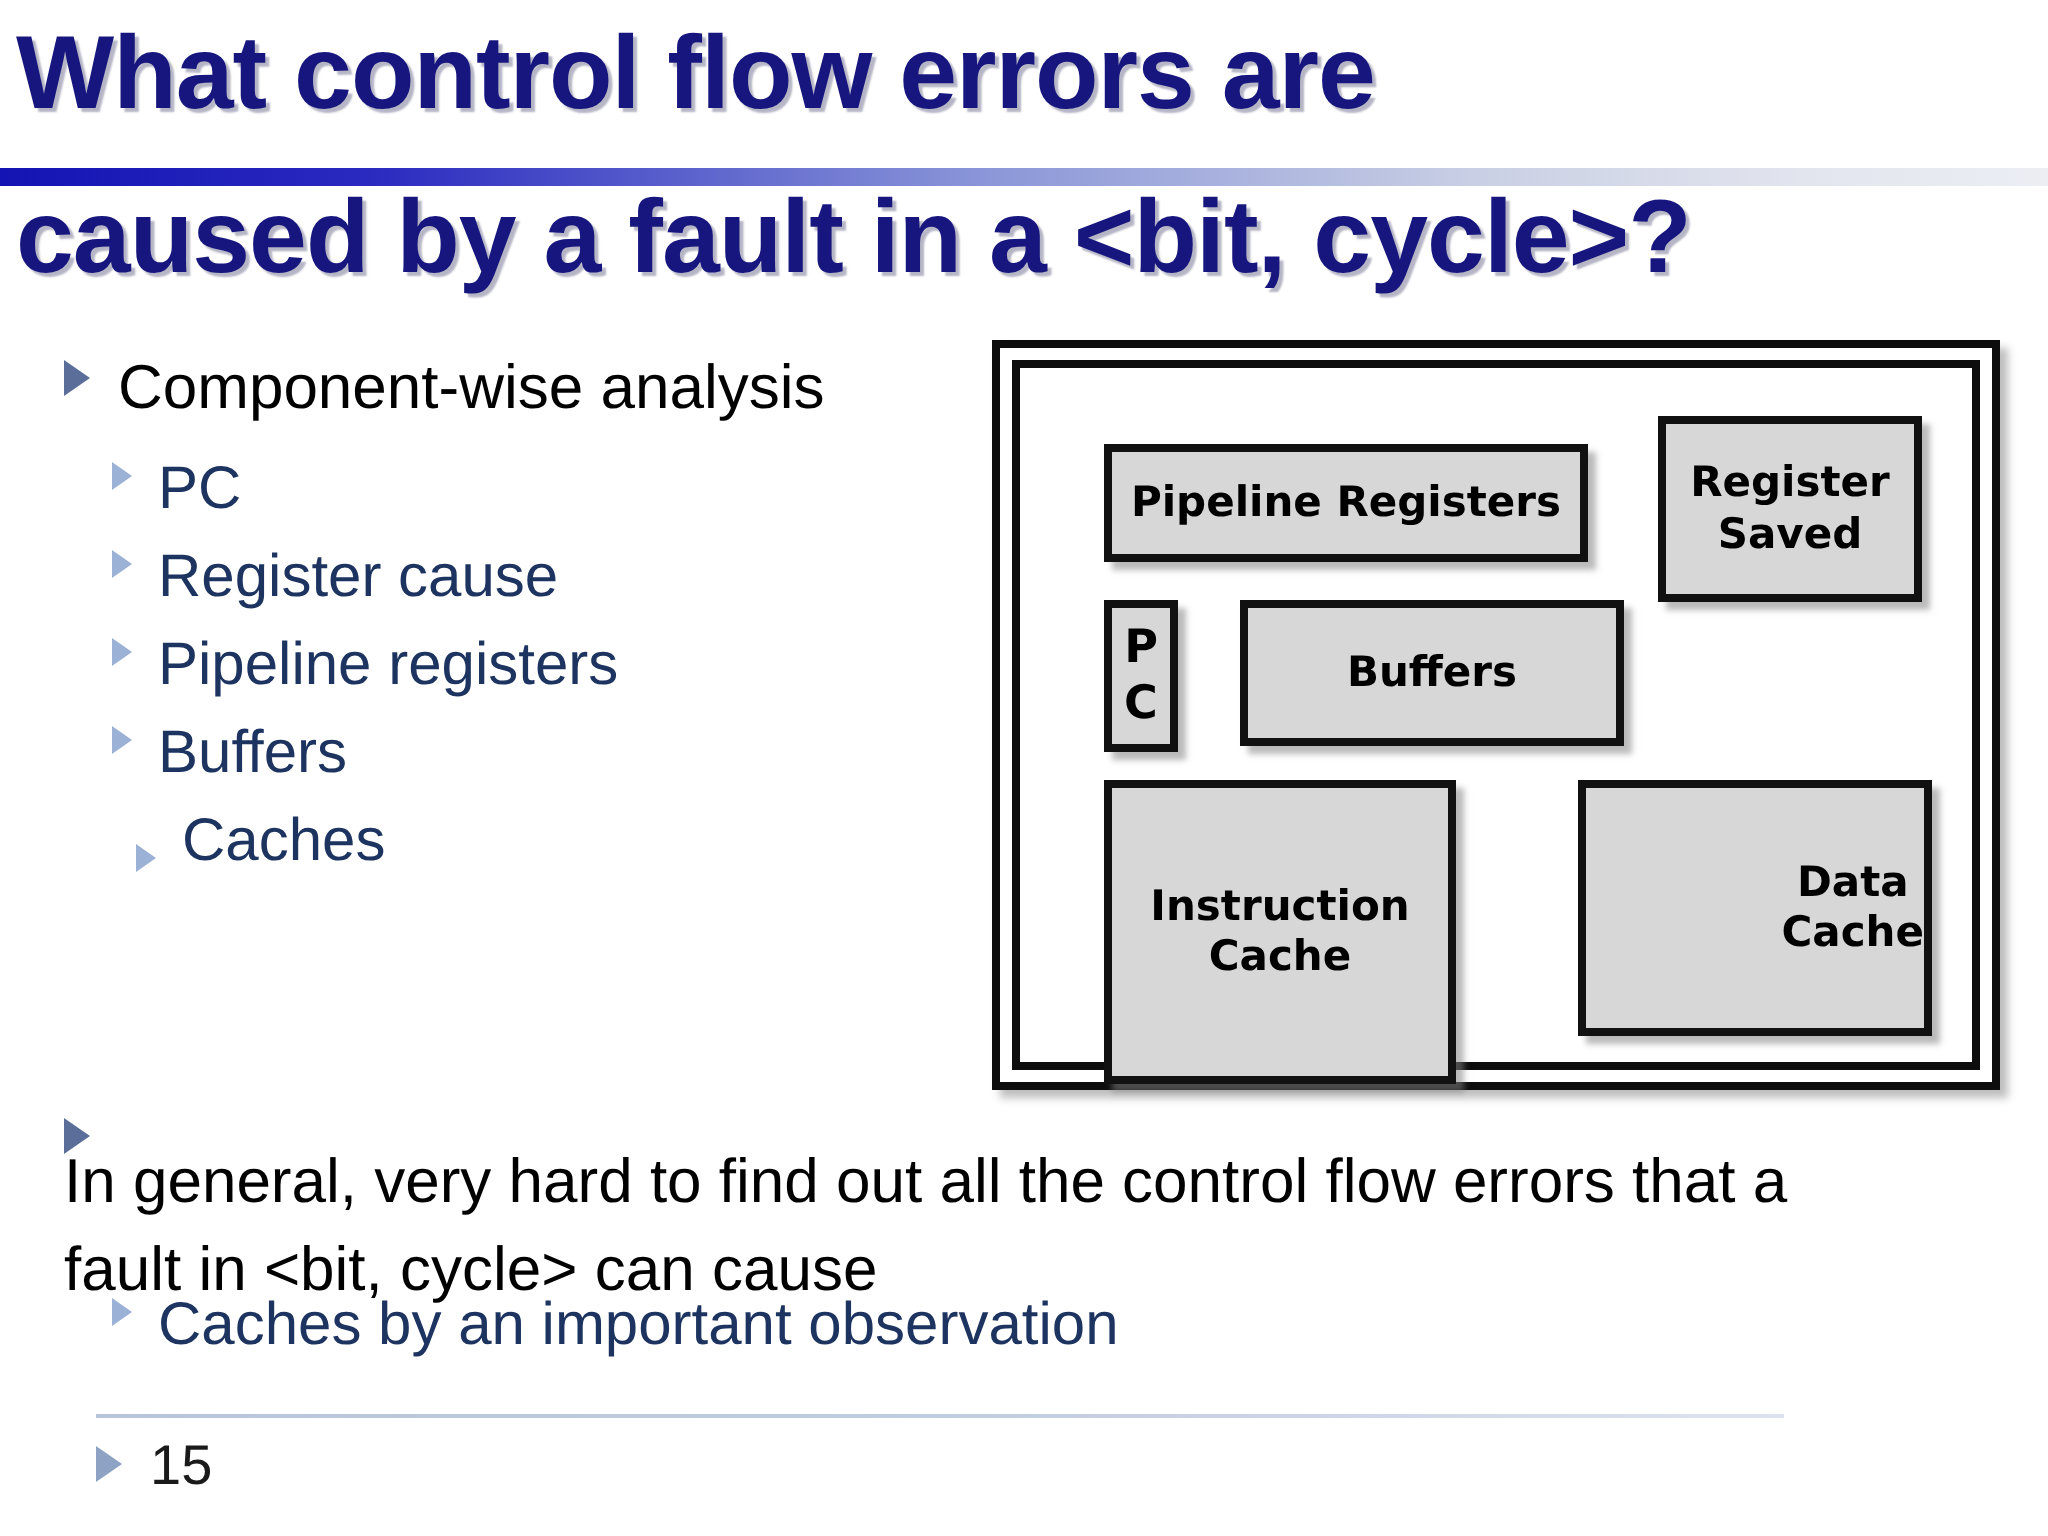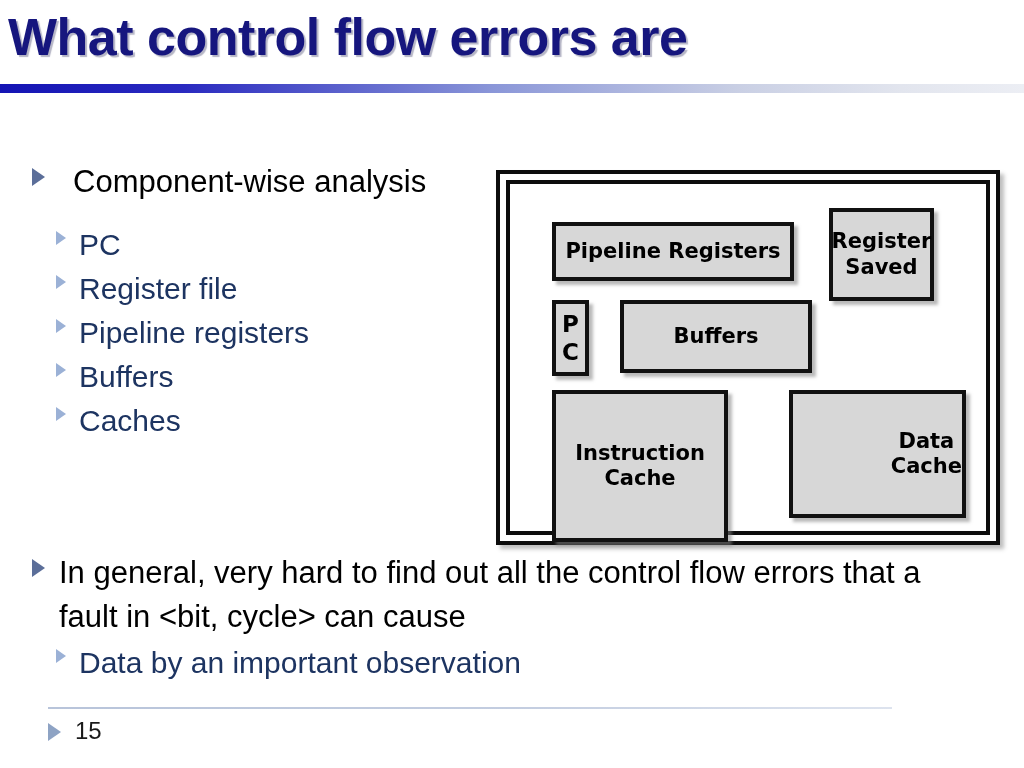--- a/index.html
+++ b/index.html
@@ -86,32 +86,32 @@
     color: #000000;
     font-weight: normal;
   }
   .txt-lvl2 {
     font-size: 30px;
     line-height: 1.44;
     color: #1d3461;
     font-weight: normal;
   }
   .txt-page {
-    font-size: 24px;
+    font-size: 28px;
     color: #1a1a1a;
     line-height: 1.1;
   }
 
-  #b-main1   { left: 32px; top: 160px; width: 470px; gap: 14px; }
+  #b-main1   { left: 32px; top: 172px; width: 470px; }
   #b-sub1    { left: 56px; top: 223px; }
   #b-sub2    { left: 56px; top: 267px; }
   #b-sub3    { left: 56px; top: 311px; }
   #b-sub4    { left: 56px; top: 355px; }
-  #b-sub5    { left: 56px; top: 399px; }
-  #b-main2   { left: 32px; top: 551px; width: 900px; }
+  #b-sub5    { left: 68px; top: 399px; align-items: center; }
+  #b-main2   { left: 32px; top: 551px; width: 900px; flex-direction: column; }
   #b-sub6    { left: 56px; top: 641px; }
 
   
   #footer-rule {
     position: absolute;
     left: 48px;
     top: 707px;
     width: 844px;
     height: 2px;
     background: linear-gradient(to right, #b8c4da 0%, #c3cde0 55%, #dde3ee 100%);
@@ -153,50 +153,51 @@
     align-items: center;
     justify-content: center;
     text-align: center;
     font-weight: bold;
     color: #000000;
     font-size: 21px;
     line-height: 1.20;
     font-family: "DejaVu Sans", sans-serif;
   }
   #box-pipeline-registers { left: 56px;  top: 52px;  width: 242px; height: 59px; }
-  #box-register-file      { left: 333px; top: 38px;  width: 105px; height: 93px; font-size: 21px; }
+  #box-register-file      { left: 333px; top: 38px;  width: 132px; height: 93px; font-size: 21px; }
   #box-pc                 { left: 56px;  top: 130px; width: 37px;  height: 76px;
                             font-size: 23px; line-height: 1.22;
                             align-items: center; justify-content: center; }
   #box-buffers            { left: 124px; top: 130px; width: 192px; height: 73px; }
   #box-instruction-cache  { left: 56px;  top: 220px; width: 176px; height: 152px; }
   #box-data-cache         { left: 293px; top: 220px; width: 177px; height: 128px; justify-content: flex-end; }
 </style>
 </head>
 <body>
 
 <div id="title-rule"></div>
 
 <div id="slide-title">
   <span class="tline">What control flow errors are</span>
+  <span class="tline">caused by a fault in a &lt;bit, cycle&gt;?</span>
 </div>
 
 <div class="bullet-row" id="b-main1">
   <span class="tri lvl1"></span>
   <span class="txt-lvl1">Component-wise analysis</span>
 </div>
 
 <div class="bullet-row" id="b-sub1">
   <span class="tri lvl2"></span>
   <span class="txt-lvl2">PC</span>
 </div>
 
 <div class="bullet-row" id="b-sub2">
   <span class="tri lvl2"></span>
-  <span class="txt-lvl2">Register file</span>
+  <span class="txt-lvl2">Register cause</span>
 </div>
 
 <div class="bullet-row" id="b-sub3">
   <span class="tri lvl2"></span>
   <span class="txt-lvl2">Pipeline registers</span>
 </div>
 
 <div class="bullet-row" id="b-sub4">
   <span class="tri lvl2"></span>
   <span class="txt-lvl2">Buffers</span>
@@ -207,21 +208,21 @@
   <span class="txt-lvl2">Caches</span>
 </div>
 
 <div class="bullet-row" id="b-main2">
   <span class="tri lvl1"></span>
   <span class="txt-lvl1">In general, very hard to find out all the control flow errors that a fault in &lt;bit, cycle&gt; can cause</span>
 </div>
 
 <div class="bullet-row" id="b-sub6">
   <span class="tri lvl2"></span>
-  <span class="txt-lvl2">Data by an important observation</span>
+  <span class="txt-lvl2">Caches by an important observation</span>
 </div>
 
 <div id="footer-rule"></div>
 <div class="bullet-row" id="b-page">
   <span class="tri page"></span>
   <span class="txt-page">15</span>
 </div>
 
 <div id="cpu-diagram">
   <div id="frame-outer"></div>

